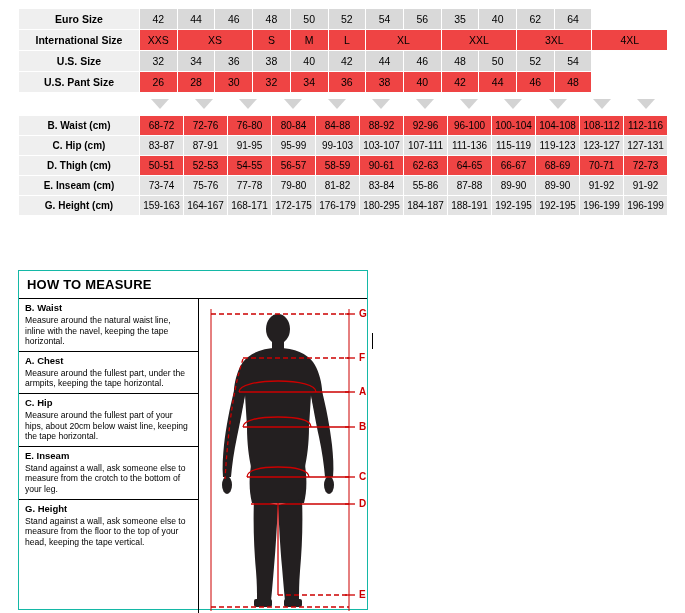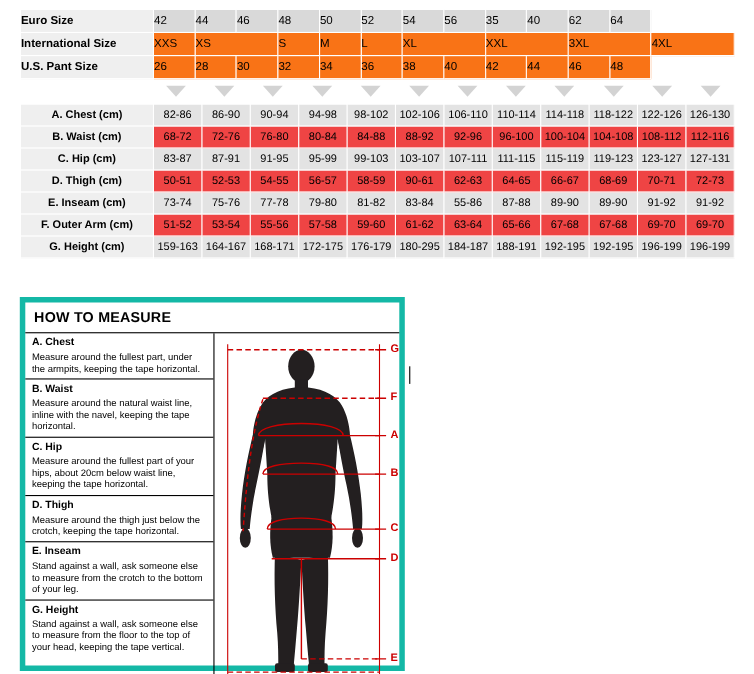--- a/index.html
+++ b/index.html
@@ -26,38 +26,38 @@
     border-collapse: collapse;
     table-layout: fixed;
     margin-left: 18px;
     margin-top: 8px;
     width: 650px;
   }
   table.size-table td {
     border: 1px solid #ffffff;
     height: 20px;
     font-size: 10.5px;
-    text-align: left;
+    text-align: center;
     vertical-align: middle;
     padding: 0;
   }
   td.rowlabel {
     background: #efefef;
     text-align: right;
     padding-right: 7px;
     font-weight: bold;
     font-size: 10.5px;
     width: 120px;
     color: #000;
   }
   td.cell-dark {
     background: #d9d9d9;
   }
   td.cell-mid {
-    background: #f97316;
+    background: #ef4444;
   }
 
   
   .arrow-row {
     margin-left: 18px;
     width: 650px;
     height: 22px;
     display: flex;
     align-items: center;
   }
@@ -101,21 +101,21 @@
   td.meas-a { background: #e3e3e3; }
   td.meas-b { background: #ef4444; }
 
   
   .howto {
     position: absolute;
     left: 18px;
     top: 262px;
     width: 350px;
     height: 340px;
-    border: 5px solid #14b8a6;
+    border: 1px solid #14b8a6;
     background: #fff;
     box-sizing: border-box;
   }
   .howto-title {
     font-size: 13px;
     font-weight: bold;
     padding: 6px 0 6px 8px;
     border-bottom: 1px solid #000;
     letter-spacing: .2px;
   }
@@ -193,20 +193,35 @@
         <td class="cell-mid" colspan="2">XS</td>
         <td class="cell-mid">S</td>
         <td class="cell-mid">M</td>
         <td class="cell-mid">L</td>
         <td class="cell-mid" colspan="2">XL</td>
         <td class="cell-mid" colspan="2">XXL</td>
         <td class="cell-mid" colspan="2">3XL</td>
         <td class="cell-mid" colspan="2">4XL</td>
       </tr>
       <tr>
+        <td class="rowlabel">U.S. Size</td>
+        <td class="cell-dark">32</td>
+        <td class="cell-dark">34</td>
+        <td class="cell-dark">36</td>
+        <td class="cell-dark">38</td>
+        <td class="cell-dark">40</td>
+        <td class="cell-dark">42</td>
+        <td class="cell-dark">44</td>
+        <td class="cell-dark">46</td>
+        <td class="cell-dark">48</td>
+        <td class="cell-dark">50</td>
+        <td class="cell-dark">52</td>
+        <td class="cell-dark">54</td>
+      </tr>
+      <tr>
         <td class="rowlabel">U.S. Pant Size</td>
         <td class="cell-mid">26</td>
         <td class="cell-mid">28</td>
         <td class="cell-mid">30</td>
         <td class="cell-mid">32</td>
         <td class="cell-mid">34</td>
         <td class="cell-mid">36</td>
         <td class="cell-mid">38</td>
         <td class="cell-mid">40</td>
         <td class="cell-mid">42</td>
@@ -253,35 +268,20 @@
         <div class="tri"></div>
       </div>
     <div class="arrow-cell">
         <div class="tri"></div>
       </div>
   </div>
 
   <table class="meas-table">
     <tbody>
       <tr>
-        <td class="meas-label">A. Chest (cm)</td>
-        <td class="meas-a">82-86</td>
-        <td class="meas-a">86-90</td>
-        <td class="meas-a">90-94</td>
-        <td class="meas-a">94-98</td>
-        <td class="meas-a">98-102</td>
-        <td class="meas-a">102-106</td>
-        <td class="meas-a">106-110</td>
-        <td class="meas-a">110-114</td>
-        <td class="meas-a">114-118</td>
-        <td class="meas-a">118-122</td>
-        <td class="meas-a">122-126</td>
-        <td class="meas-a">126-130</td>
-      </tr>
-      <tr>
         <td class="meas-label">B. Waist (cm)</td>
         <td class="meas-b">68-72</td>
         <td class="meas-b">72-76</td>
         <td class="meas-b">76-80</td>
         <td class="meas-b">80-84</td>
         <td class="meas-b">84-88</td>
         <td class="meas-b">88-92</td>
         <td class="meas-b">92-96</td>
         <td class="meas-b">96-100</td>
         <td class="meas-b">100-104</td>
@@ -291,21 +291,21 @@
       </tr>
       <tr>
         <td class="meas-label">C. Hip (cm)</td>
         <td class="meas-a">83-87</td>
         <td class="meas-a">87-91</td>
         <td class="meas-a">91-95</td>
         <td class="meas-a">95-99</td>
         <td class="meas-a">99-103</td>
         <td class="meas-a">103-107</td>
         <td class="meas-a">107-111</td>
-        <td class="meas-a">111-115</td>
+        <td class="meas-a">111-136</td>
         <td class="meas-a">115-119</td>
         <td class="meas-a">119-123</td>
         <td class="meas-a">123-127</td>
         <td class="meas-a">127-131</td>
       </tr>
       <tr>
         <td class="meas-label">D. Thigh (cm)</td>
         <td class="meas-b">50-51</td>
         <td class="meas-b">52-53</td>
         <td class="meas-b">54-55</td>
@@ -328,35 +328,20 @@
         <td class="meas-a">81-82</td>
         <td class="meas-a">83-84</td>
         <td class="meas-a">55-86</td>
         <td class="meas-a">87-88</td>
         <td class="meas-a">89-90</td>
         <td class="meas-a">89-90</td>
         <td class="meas-a">91-92</td>
         <td class="meas-a">91-92</td>
       </tr>
       <tr>
-        <td class="meas-label">F. Outer Arm (cm)</td>
-        <td class="meas-b">51-52</td>
-        <td class="meas-b">53-54</td>
-        <td class="meas-b">55-56</td>
-        <td class="meas-b">57-58</td>
-        <td class="meas-b">59-60</td>
-        <td class="meas-b">61-62</td>
-        <td class="meas-b">63-64</td>
-        <td class="meas-b">65-66</td>
-        <td class="meas-b">67-68</td>
-        <td class="meas-b">67-68</td>
-        <td class="meas-b">69-70</td>
-        <td class="meas-b">69-70</td>
-      </tr>
-      <tr>
         <td class="meas-label">G. Height (cm)</td>
         <td class="meas-a">159-163</td>
         <td class="meas-a">164-167</td>
         <td class="meas-a">168-171</td>
         <td class="meas-a">172-175</td>
         <td class="meas-a">176-179</td>
         <td class="meas-a">180-295</td>
         <td class="meas-a">184-187</td>
         <td class="meas-a">188-191</td>
         <td class="meas-a">192-195</td>
@@ -366,34 +351,30 @@
       </tr>
     </tbody>
   </table>
 
   <div class="howto">
     <div class="howto-title">HOW TO MEASURE</div>
     <div class="howto-body">
 
       <div class="howto-list">
         <div class="howto-item">
+          <div class="h">B. Waist</div>
+          <div class="d">Measure around the natural waist line, inline with the navel, keeping the tape horizontal.</div>
+        </div>
+        <div class="howto-item">
           <div class="h">A. Chest</div>
           <div class="d">Measure around the fullest part, under the armpits, keeping the tape horizontal.</div>
         </div>
         <div class="howto-item">
-          <div class="h">B. Waist</div>
-          <div class="d">Measure around the natural waist line, inline with the navel, keeping the tape horizontal.</div>
-        </div>
-        <div class="howto-item">
           <div class="h">C. Hip</div>
           <div class="d">Measure around the fullest part of your hips, about 20cm below waist line, keeping the tape horizontal.</div>
-        </div>
-        <div class="howto-item">
-          <div class="h">D. Thigh</div>
-          <div class="d">Measure around the thigh just below the crotch, keeping the tape horizontal.</div>
         </div>
         <div class="howto-item">
           <div class="h">E. Inseam</div>
           <div class="d">Stand against a wall, ask someone else to measure from the crotch to the bottom of your leg.</div>
         </div>
         <div class="howto-item">
           <div class="h">G. Height</div>
           <div class="d">Stand against a wall, ask someone else to measure from the floor to the top of your head, keeping the tape vertical.</div>
         </div>
       </div>

